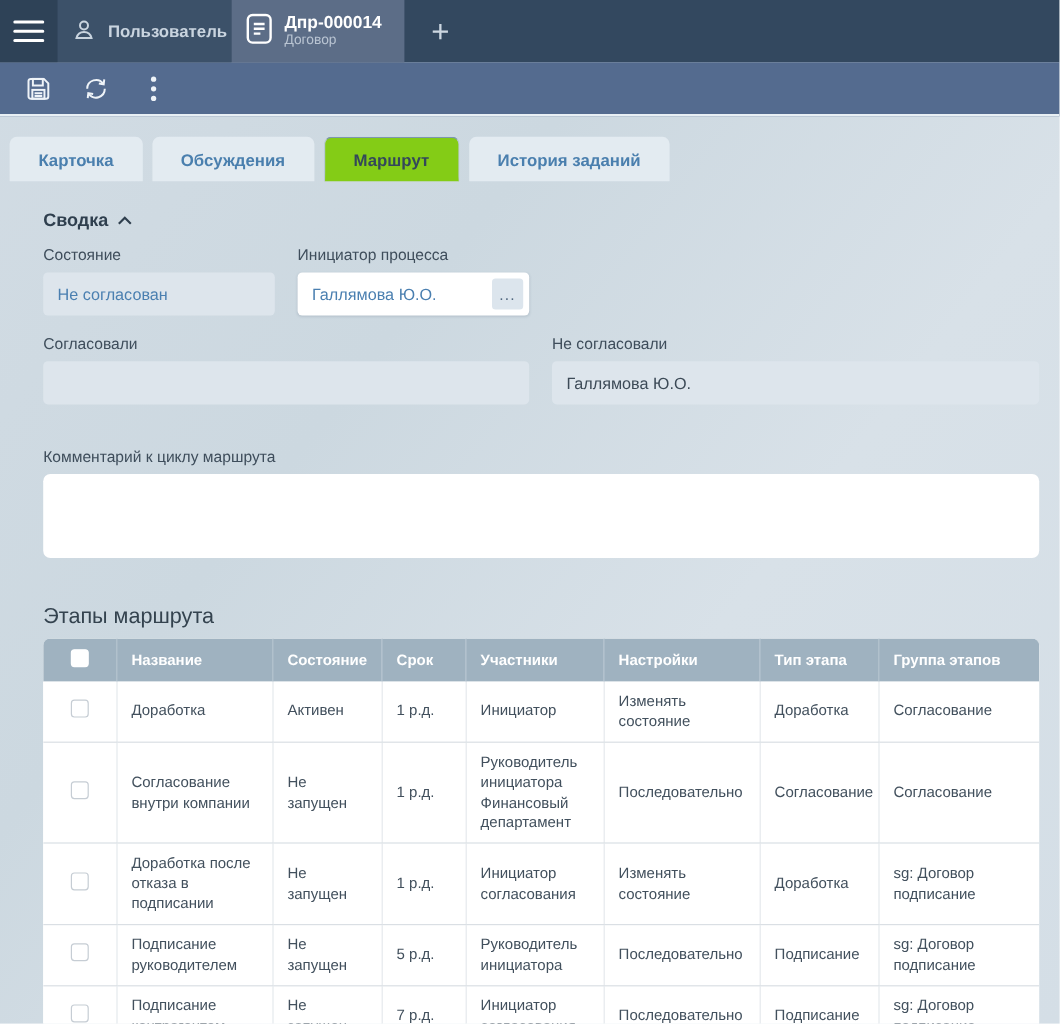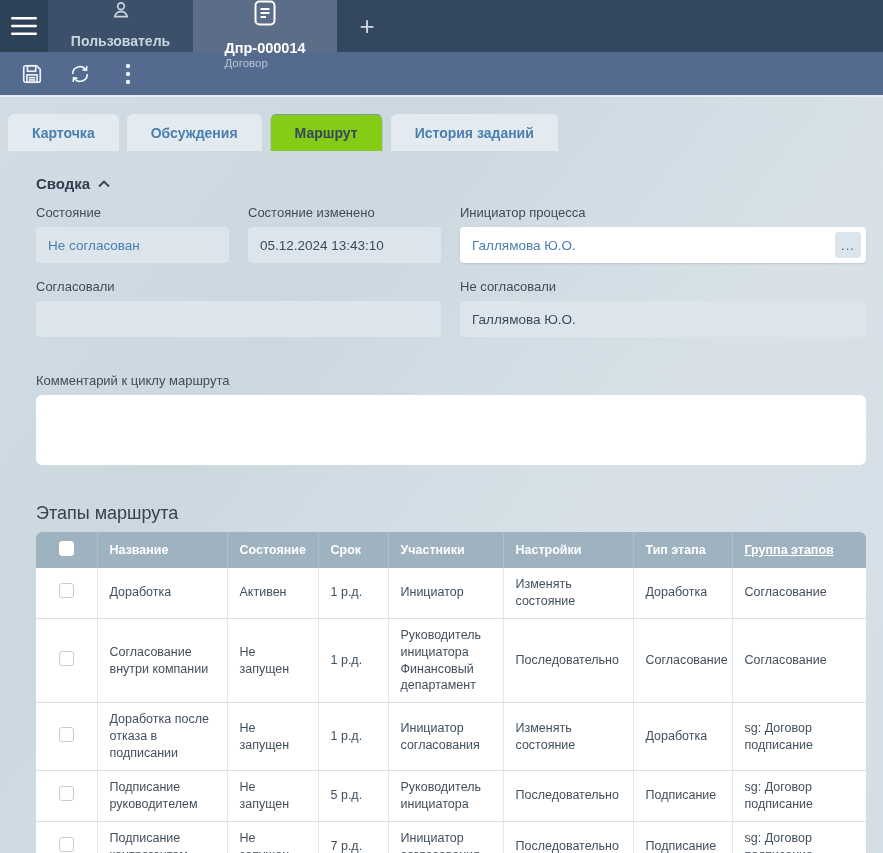--- a/index.html
+++ b/index.html
@@ -6,21 +6,21 @@
   html,body { width:883px; height:853px; overflow:hidden; }
   body {
     font-family:"Liberation Sans", sans-serif;
     background:linear-gradient(128deg,#d2dce4 0%,#ccd8e0 35%,#d8e1e8 65%,#d4dee6 100%);
     color:#3e4d5b;
   }
   
   .topbar { height:52px; background:#33485f; display:flex; align-items:stretch; }
   .burger-zone { width:48px; background:#2e4257; display:flex; align-items:center; justify-content:center; cursor:pointer; }
   .burger svg { display:block; }
-  .wintab { display:flex; align-items:center; gap:10px; padding:0 1px; cursor:pointer;flex-direction:column; }
+  .wintab { display:flex; align-items:center; gap:10px; padding:0 12px; cursor:pointer; }
   .wintab.user { width:145px; background:#3c5169; color:#c9d4df; font-size:14px; font-weight:bold; }
   .wintab.doc { width:144px; background:#5c6d87; color:#fff; }
   .doc-txt { display:flex; flex-direction:column; line-height:1.15; }
   .doc-title { font-size:14.5px; font-weight:bold; color:#fff; }
   .doc-sub { font-size:11.5px; color:#b9c4d2; }
   .plus-tab { width:60px; display:flex; align-items:center; justify-content:center; color:#cdd7e1; font-size:26px; font-weight:300; cursor:pointer; }
   
   .toolbar { height:45px; background:#546b8f; display:flex; align-items:center; padding:0 12px; gap:8px; border-bottom:2px solid #e8eff4; }
   .tool-btn { width:40px; height:36px; display:flex; align-items:center; justify-content:center; cursor:pointer; border-radius:3px; }
   .tool-btn svg { display:block; }
@@ -40,21 +40,21 @@
   .field.link { color:#4a7fb0; }
   .field.white { background:#fff; box-shadow:0 1px 2px rgba(60,80,100,.15); position:relative; padding-right:40px; }
   .dots-btn { position:absolute; right:5px; top:5px; width:26px; height:26px; background:#dce5ed; border-radius:3px; display:flex; align-items:center; justify-content:center; color:#51677f; font-size:13px; letter-spacing:1px; cursor:pointer; }
   .comment-block { margin-top:36px; }
   .comment-box { width:830px; height:70px; background:#fff; border:none; border-radius:6px; resize:none; font-family:"Liberation Sans",sans-serif; font-size:13px; color:#3c4a57; padding:8px 12px; display:block; }
   
   .stages-title { margin-top:38px; font-size:18px; color:#34434f; margin-bottom:8px; }
   .tbl-wrap { width:830px; border-radius:6px; overflow:hidden; background:#fff; }
   table { border-collapse:collapse; width:830px; table-layout:fixed; }
   thead th { background:#9fb2c0; color:#fff; font-size:12.5px; font-weight:bold; text-align:left; padding:0 12px; height:36px; border-right:1px solid #aebfcb; }
-  thead th:last-child { border-right:none;text-decoration:underline; }
+  thead th:last-child { border-right:none; }
   tbody td { background:#fff; font-size:12.5px; color:#42505d; padding:8px 12px; border-bottom:1px solid #dadfe4; border-right:1px solid #e5e9ed; vertical-align:middle; line-height:1.35; white-space:pre-line; }
   tbody td:last-child { border-right:none; }
   tbody tr { height:49px; }
   .cb { width:15px; height:15px; background:#fff; border:1px solid #c6cdd4; border-radius:3px; display:inline-block; cursor:pointer; }
   thead .cb { border-color:#fff; }
   .cb-cell { text-align:center; }
   
   .tbl-footer { height:36px; background:#e9eff4; display:flex; align-items:center; padding:0 14px; gap:10px; font-size:13px; }
   .spacer { flex:1; }
 </style>
@@ -149,24 +149,20 @@
         <svg width="12" height="8" viewBox="0 0 12 8" fill="none" stroke="#2f3f4e" stroke-width="1.8">
             <polyline points="1,6.5 6,1.5 11,6.5"></polyline>
           </svg>
       </span>
     </div>
 
     <div class="fgrid">
       <div>
         <div class="flabel">Состояние</div>
         <div class="field link">Не согласован</div>
-      </div>
-      <div>
-        <div class="flabel">Состояние изменено</div>
-        <div class="field">05.12.2024 13:43:10</div>
       </div>
       <div>
         <div class="flabel">Инициатор процесса</div>
         <div class="field white link">
           <span>Галлямова Ю.О.</span>
           <span class="dots-btn">...</span>
         </div>
       </div>
     </div>
 

